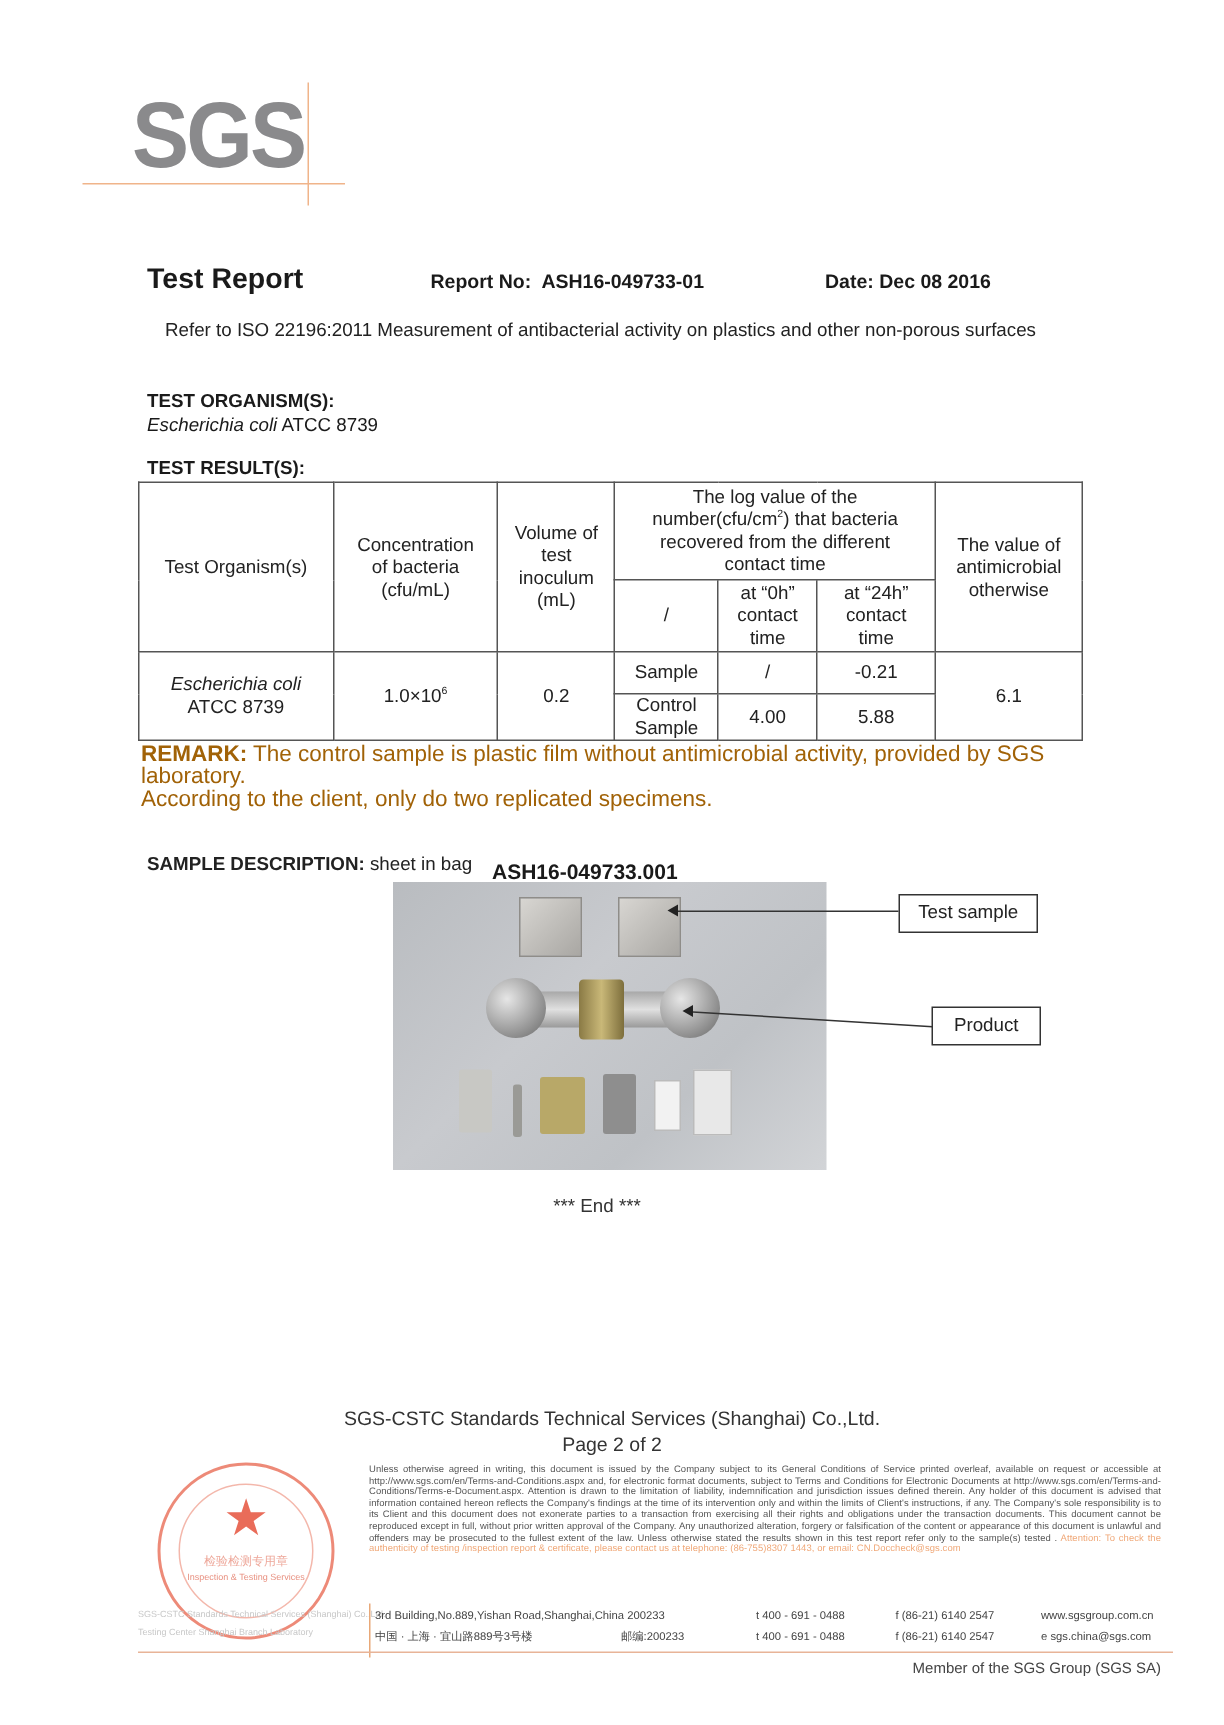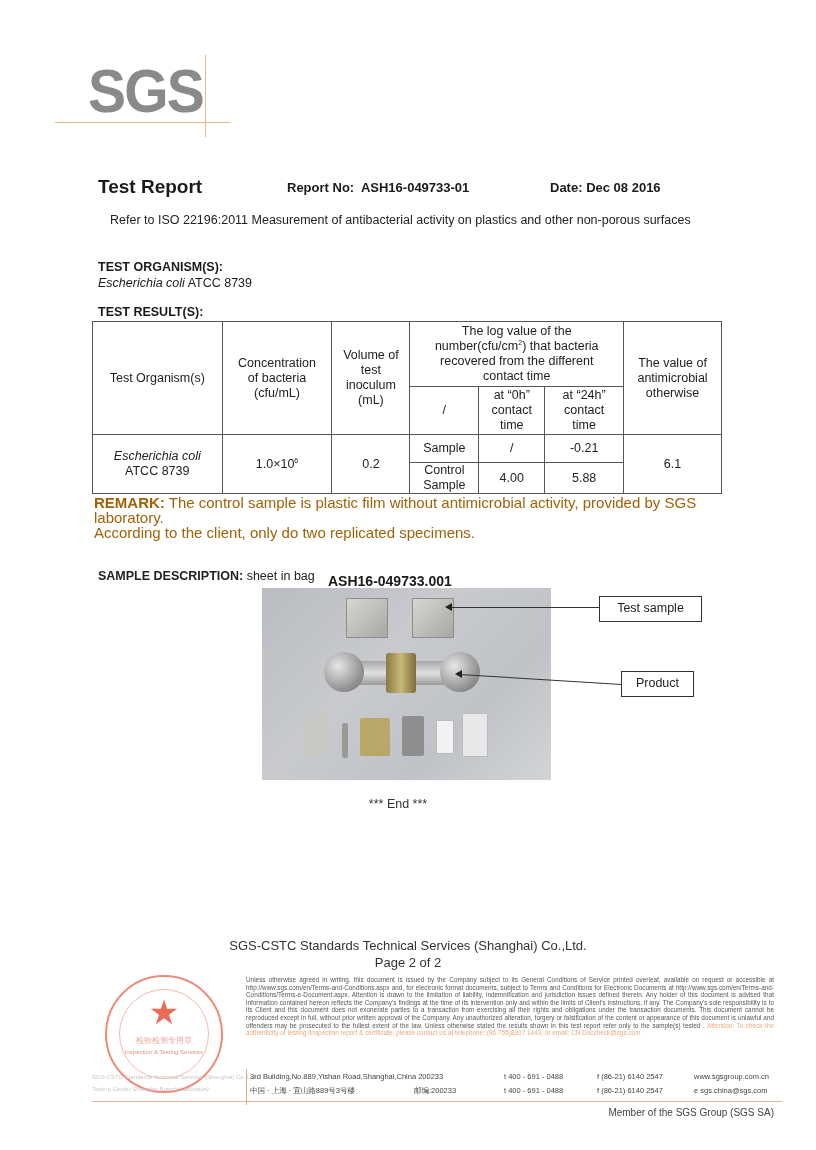--- a/index.html
+++ b/index.html
@@ -163,21 +163,21 @@
   <div class="knob" style="left:62px; top:64px;"></div>
   <div class="knob" style="left:178px; top:64px;"></div>
   <div class="bits" style="left:44px; top:125px; width:22px; height:42px; background:#c8c8c4;"></div>
   <div class="bits" style="left:80px; top:135px; width:6px; height:35px;"></div>
   <div class="bits" style="left:98px; top:130px; width:30px; height:38px; background:#b8a868;"></div>
   <div class="bits" style="left:140px; top:128px; width:22px; height:40px; background:#8e8e8e;"></div>
   <div class="white" style="left:174px; top:132px; width:18px; height:34px;"></div>
   <div class="white" style="left:200px; top:125px; width:26px; height:44px; background:#e8e8e8;"></div>
 </div>
 
-<div class="callout" style="left:599px; top:596px; width:103px; height:26px; line-height:22px;">Test sample</div>
+<div class="callout" style="left:599px; top:596px; width:93px; height:26px; line-height:22px;">Test sample</div>
 <div class="arrow-line" style="left:449px; top:607px; width:150px;"></div>
 <div class="arrow-head" style="left:445px; top:603px;"></div>
 
 <div class="callout" style="left:621px; top:671px; width:73px; height:26px; line-height:22px;">Product</div>
 <div class="arrow-line" style="left:459px; top:674px; width:163px; transform:rotate(3.5deg);"></div>
 <div class="arrow-head" style="left:455px; top:670px;"></div>
 
 <div class="end"><span>*** End ***</span></div>
 
 <div class="company">SGS-CSTC Standards Technical Services (Shanghai) Co.,Ltd.</div>

